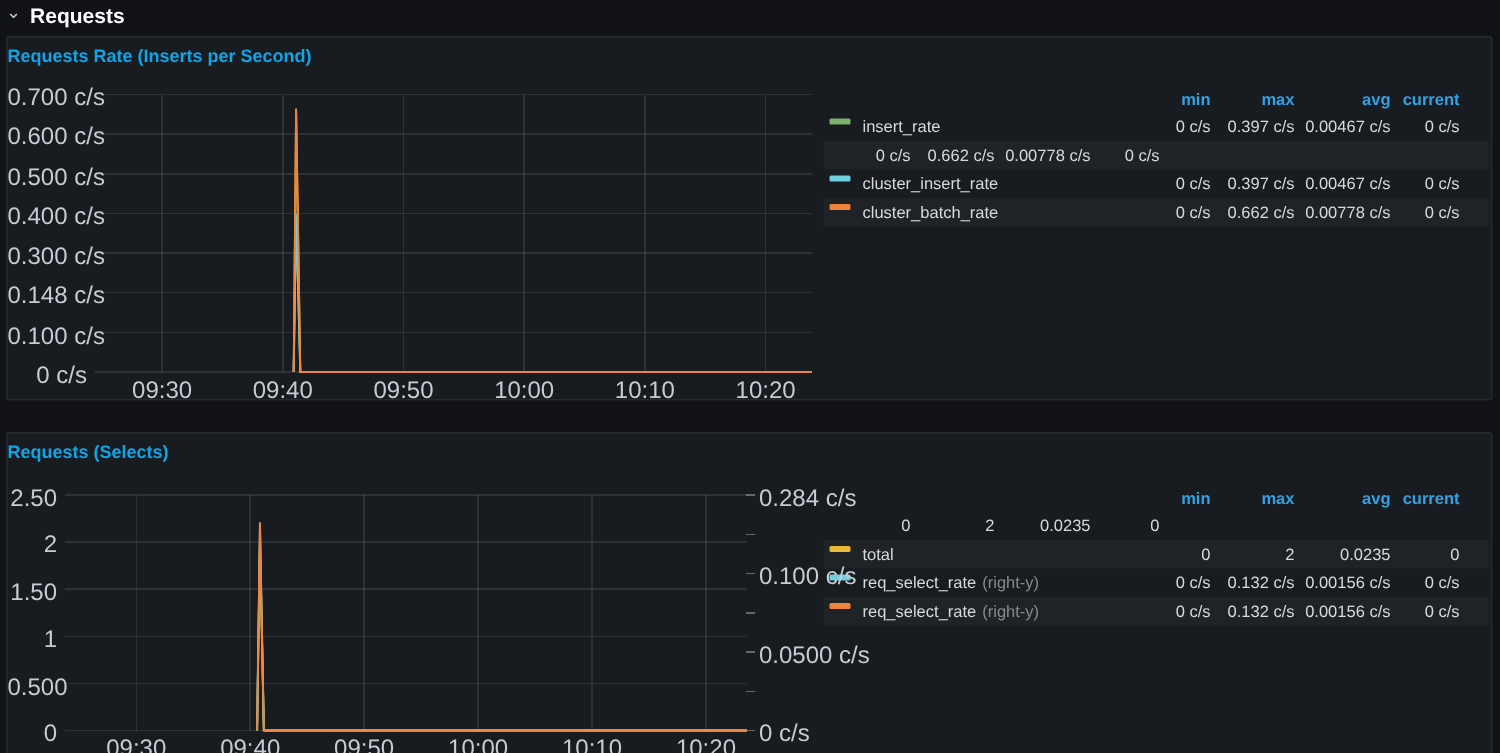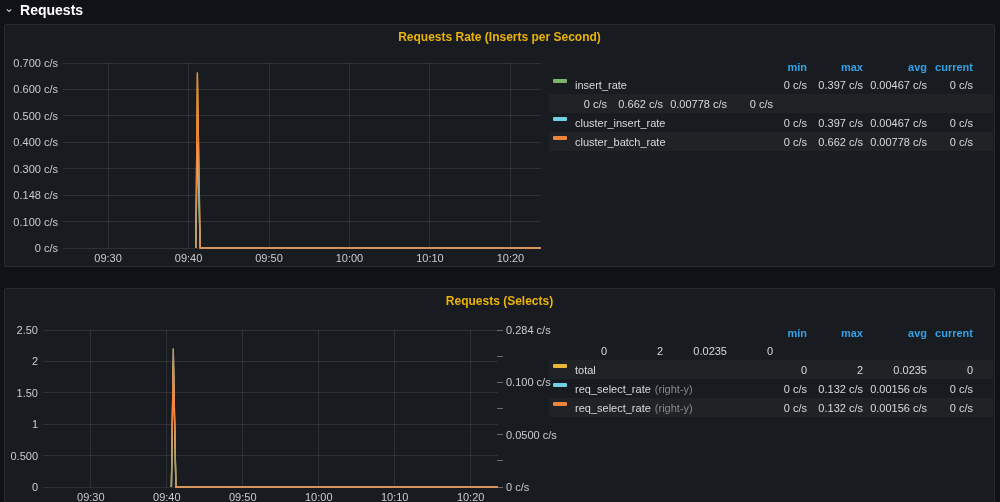--- a/index.html
+++ b/index.html
@@ -15,26 +15,26 @@
   }
   .section-chevron{font-size:12px;color:#c7ccd3;line-height:1;transform:translateY(-2px);}
   .section-title{font-size:14px;font-weight:700;}
   .panel{
     position:absolute;left:4px;width:991px;background:#181b1f;
     border:1px solid rgba(204,204,220,0.09);border-radius:2px;box-sizing:border-box;
   }
   #panel-1{top:24px;height:243px;}
   #panel-2{top:272px;height:222px;margin-top:16px;}
   .panel-title{
-    position:absolute;top:5px;left:0;right:0;text-align:center;
-    font-size:12px;font-weight:600;color:#eab308;cursor:pointer;
+    position:absolute;top:5px;left:0;right:0;text-align:left;
+    font-size:12px;font-weight:600;color:#0ea5e9;cursor:pointer;
   }
   .chart-svg{position:absolute;left:0;top:0;}
   .ytick,.xtick,.rtick{
-    position:absolute;font-size:11px;color:#c8ccd2;white-space:nowrap;
+    position:absolute;font-size:16px;color:#c8ccd2;white-space:nowrap;
   }
   .ytick{text-align:right;}
   .rtick{text-align:left;}
   .xtick{text-align:center;width:44px;}
   .legend{
     position:absolute;left:544px;width:444px;font-size:11px;
   }
   #panel-1 .legend{top:34px;}
   #panel-2 .legend{top:36px;}
   .lrow{display:flex;align-items:center;height:19px;padding-right:20px;box-sizing:border-box;}

